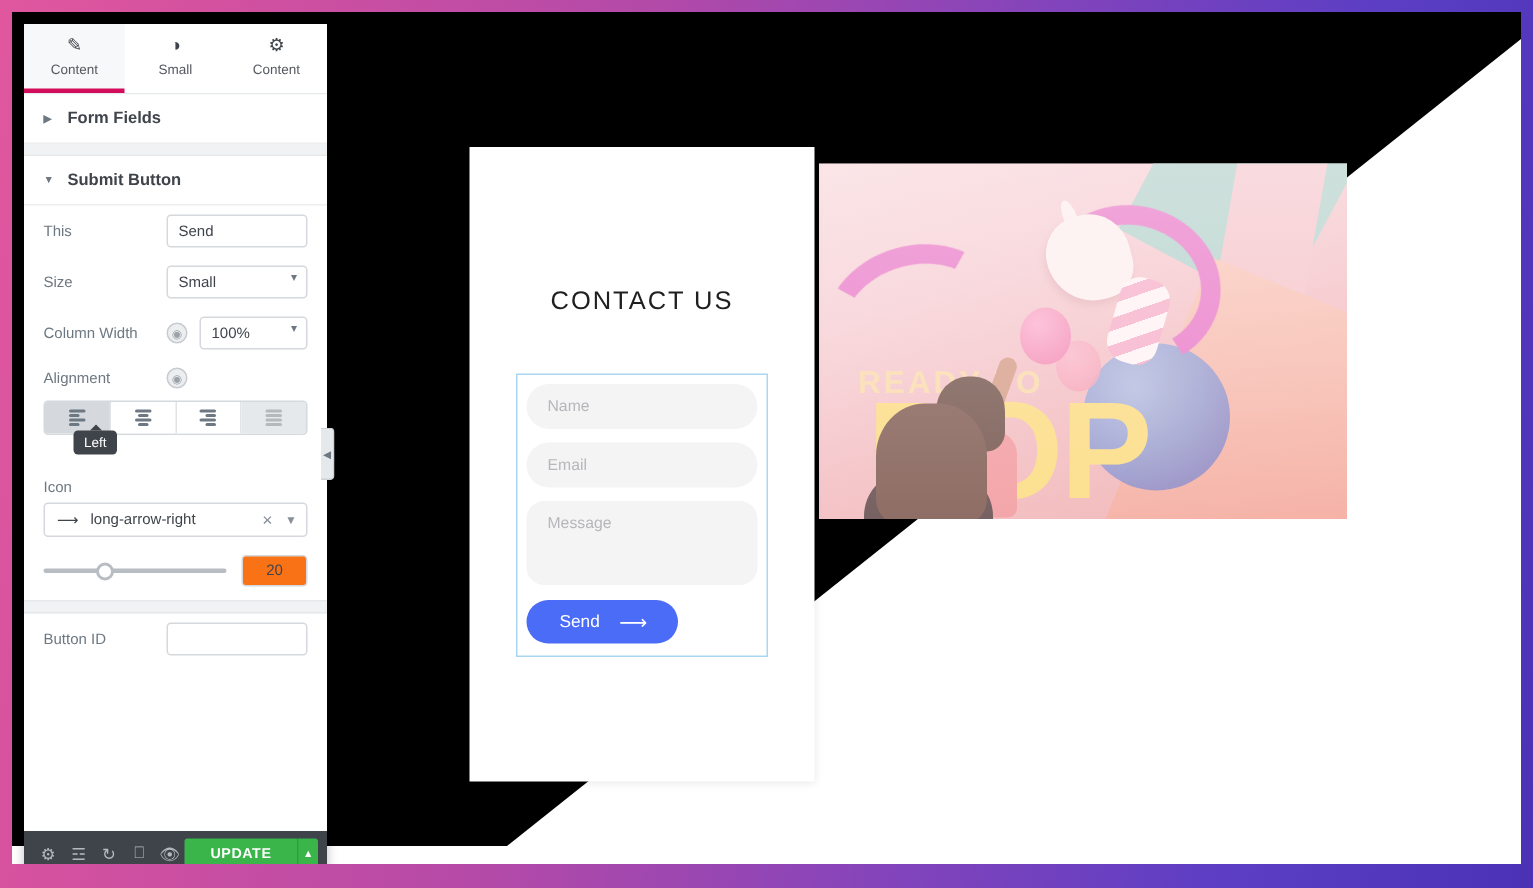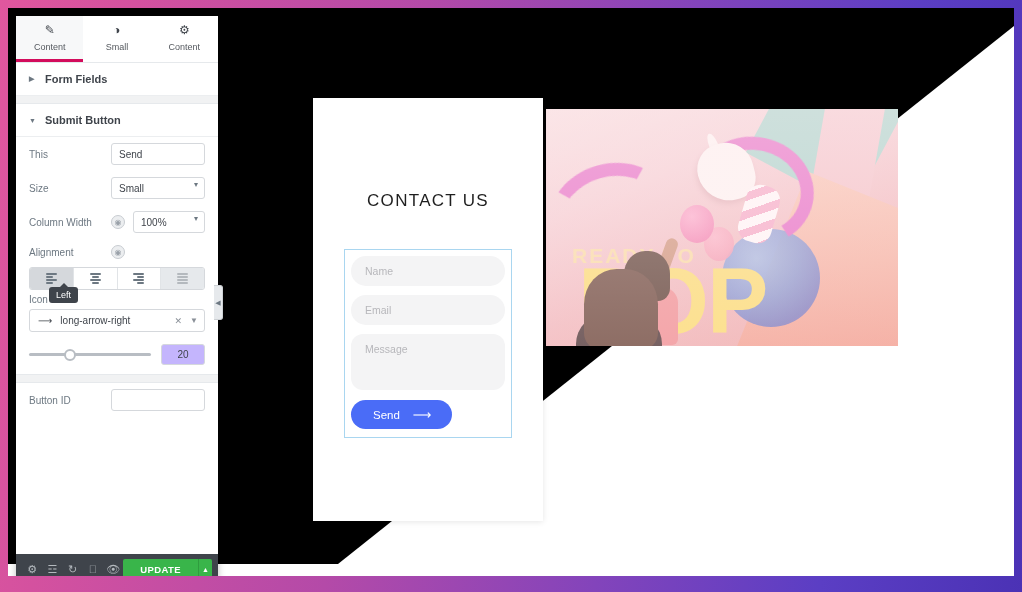--- a/index.html
+++ b/index.html
@@ -327,38 +327,38 @@
     width: 100%; height: 23px;
     border: 1px solid #d5d8dc; border-radius: 3px;
     background: #fff;
     padding: 0 6px 0 8px;
     font-size: 10px; color: #3f444b;
     cursor: pointer;
   }
   .icon-select .isel-name { flex: 1; }
   .icon-select .isel-x { color: #8a9098; font-size: 9px; }
   .icon-select .isel-caret { color: #8a9098; font-size: 8px; }
-  .sub-label { padding: 4px 13px 0 13px; font-size: 10px; color: #6d7882; }
+  .sub-label { padding: 4px 13px 0 13px; font-size: 10px; color: #6d7882; margin-top: 26px; }
 
   .slider-row { display: flex; align-items: center; gap: 10px; padding: 6px 13px 9px 13px; }
   .slider-track {
     flex: 1; height: 3px; background: #b8bdc3; border-radius: 2px; position: relative; cursor: pointer;
   }
   .slider-knob {
     position: absolute; left: 34%; top: -4.5px;
     width: 12px; height: 12px; border-radius: 50%;
     background: #fff; border: 2px solid #b8bdc3;
     transform: translateX(-50%);
     cursor: grab;
   }
   .slider-num {
     width: 44px; height: 21px;
     border: 1px solid #d5d8dc; border-radius: 3px;
     font-size: 10px; color: #3f444b; text-align: center;
-    font-family: inherit; background: #c4b5fd;
+    font-family: inherit; background: #f97316;
   }
   .help-text {
     padding: 3px 13px 10px 13px;
     font-size: 8.4px; font-style: italic; color: #b4b9be; line-height: 1.45;
   }
   .divider-gap { height: 9px; background: #f1f2f3; border-top: 1px solid #e6e9ec; border-bottom: 1px solid #e6e9ec; }
 
   .panel-footer {
     height: 30px; flex: 0 0 auto;
     background: #3f444b;

